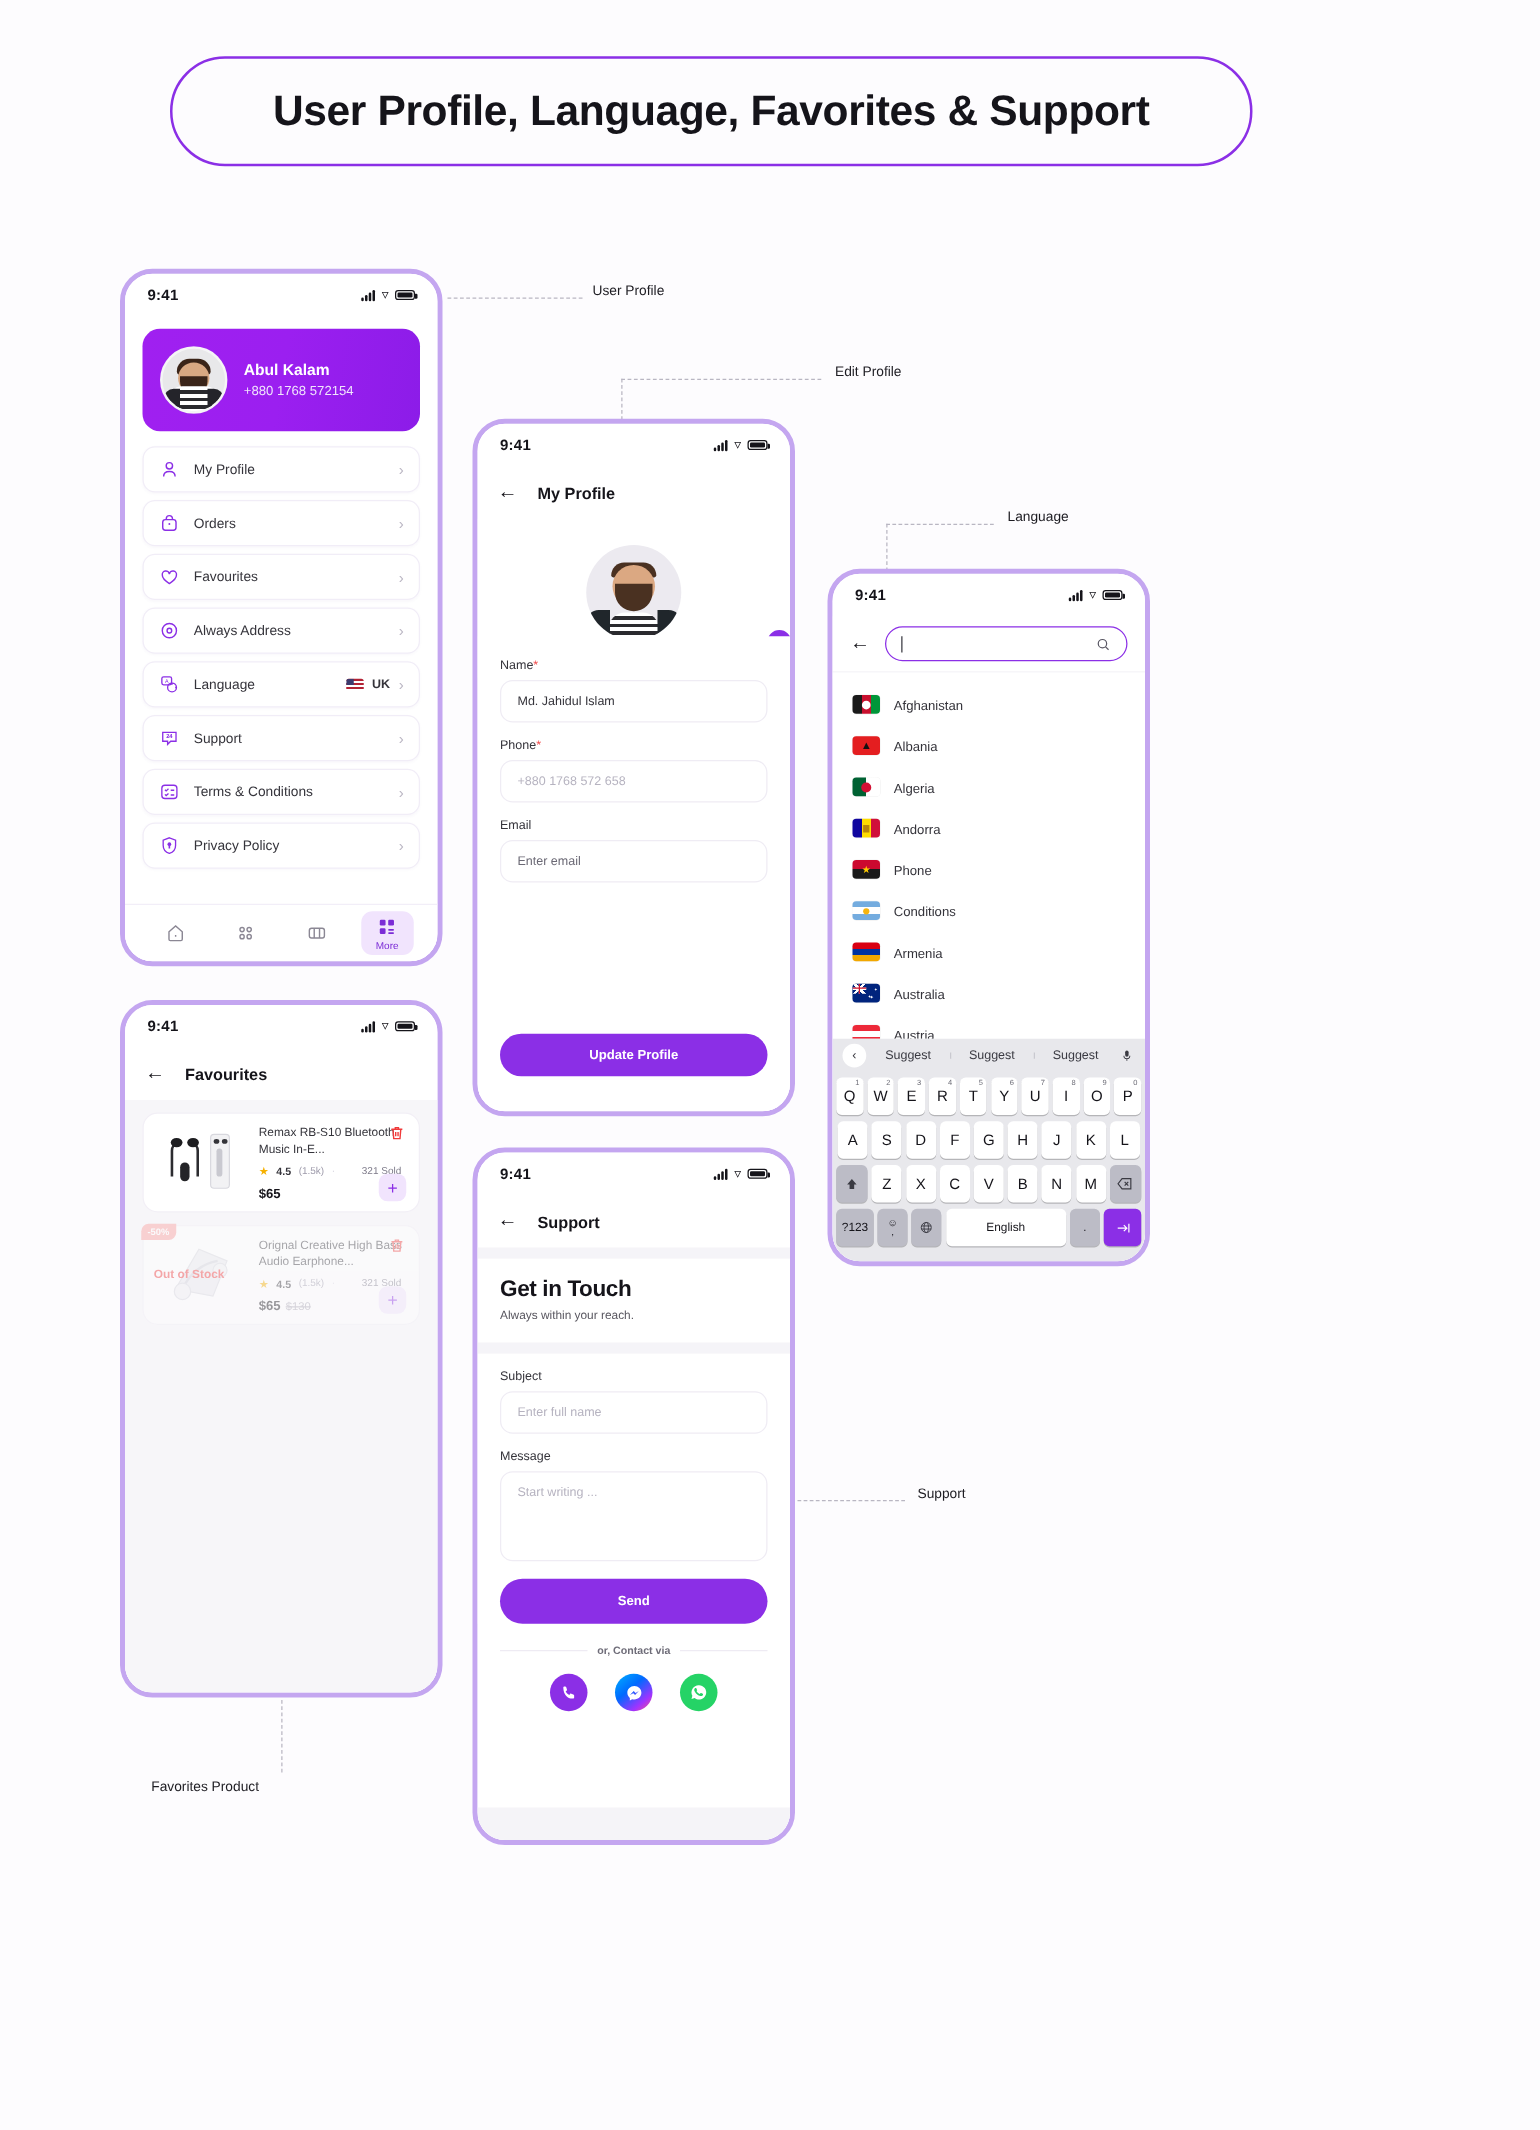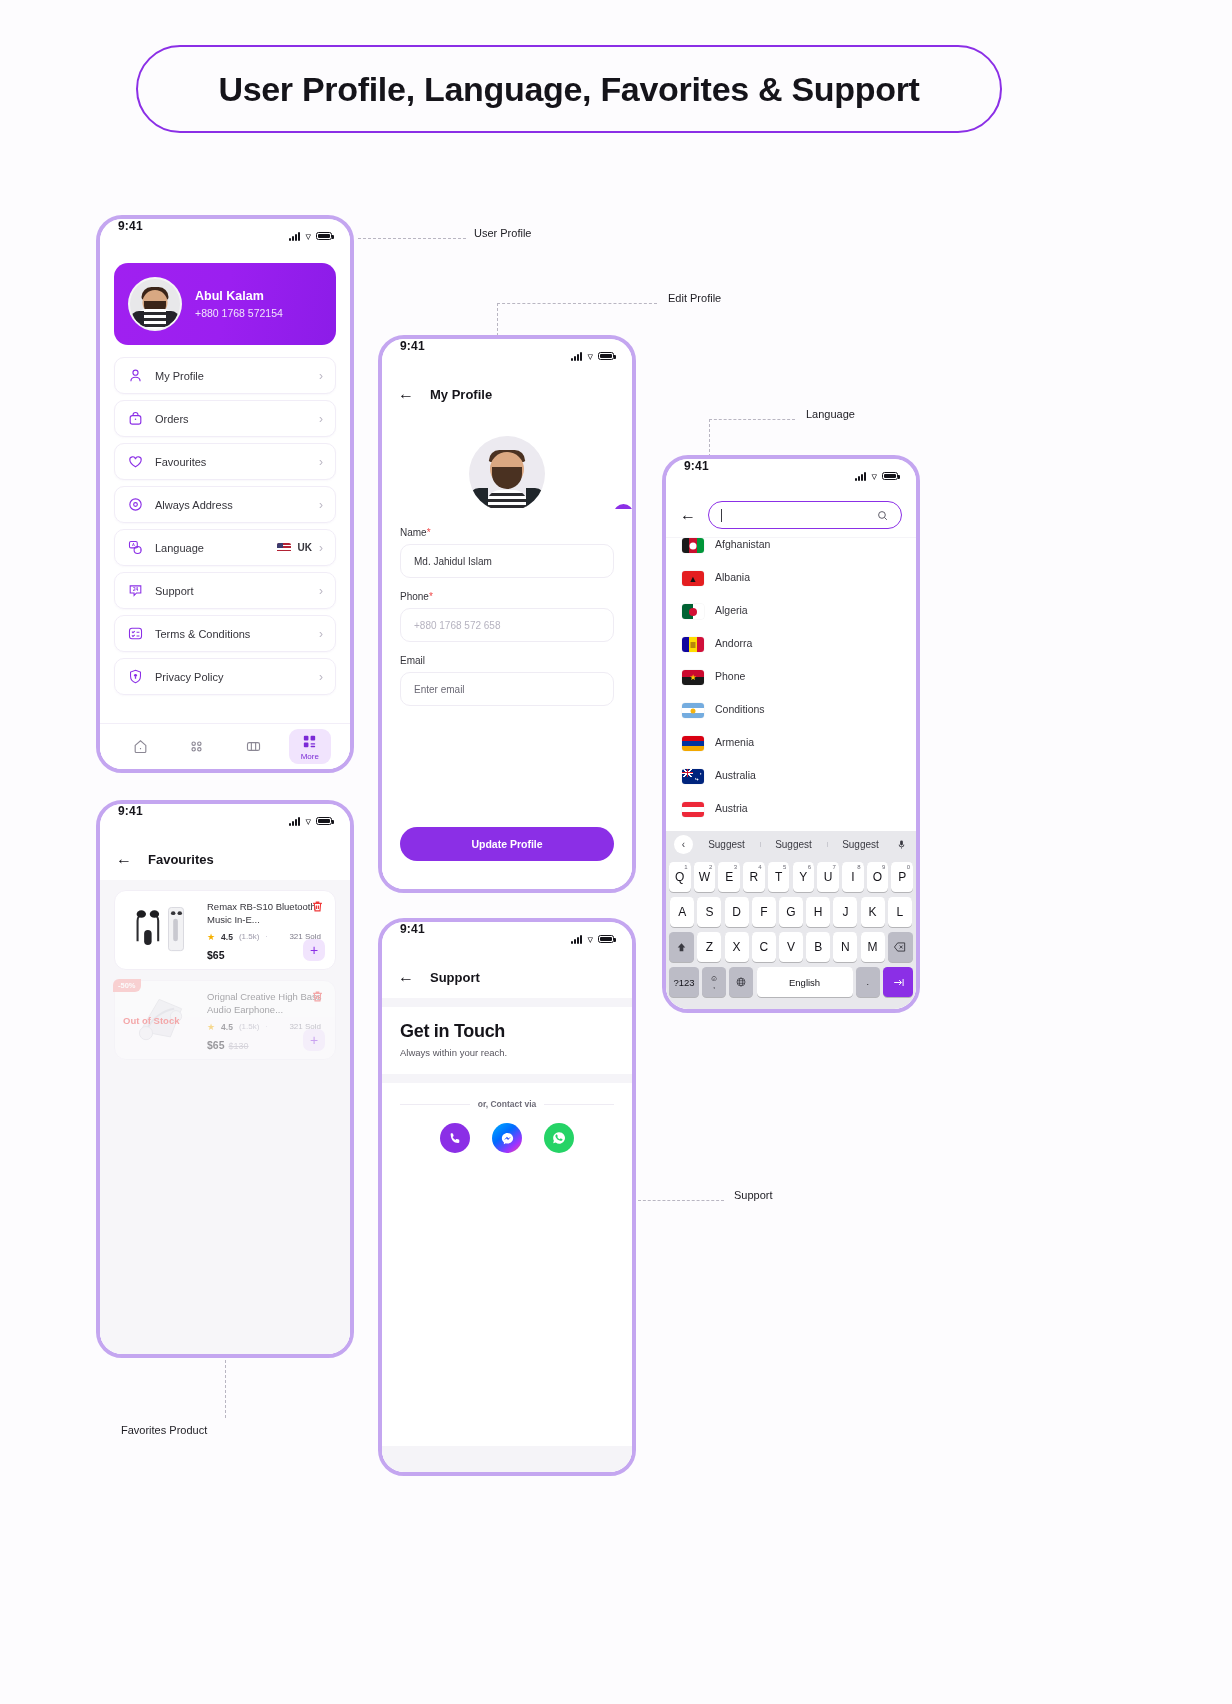--- a/index.html
+++ b/index.html
@@ -31,21 +31,21 @@
     position: absolute;
     border: 4px solid #c4a6f0;
     border-radius: 26px;
     background: #ffffff;
     overflow: hidden;
   }
   .phone-inner { width:100%; height:100%; position:relative; overflow:hidden; background:#fff; }
 
   
   .statusbar {
-    height: 34px; display: flex; 
+    height: 34px; display: flex; align-items: center;
     justify-content: space-between; padding: 0 18px;
   }
   .statusbar .time { font-size: 12px; font-weight: bold; color: #15141a; letter-spacing: 0.2px;}
   .sb-icons { display: flex; align-items: center; gap: 5px; }
   .sig { display:flex; align-items:flex-end; gap:1.2px; height:9px;}
   .sig i { width:2px; background:#15141a; border-radius:1px; display:block;}
   .sig i:nth-child(1){height:3px}.sig i:nth-child(2){height:5px}
   .sig i:nth-child(3){height:7px}.sig i:nth-child(4){height:9px}
   .wifi { font-size: 11px; color:#15141a; line-height:1;}
   .batt { width:16px;height:8px;border:1.2px solid #15141a;border-radius:2.5px;position:relative;}
@@ -164,21 +164,21 @@
   .soc.msg{background:linear-gradient(140deg,#00b2ff,#006aff 40%,#a033ff 75%,#ff5280);}
   .soc.wa{background:#25d366;}
   .home-bar{position:absolute;left:0;right:0;bottom:0;height:26px;background:#f5f4f8;}
 
   
   #screen-lang { left:662px; top:455px; width:258px; height:558px; }
   .lang-head{height:44px;display:flex;align-items:center;gap:12px;padding:0 14px;background:#fff;}
   .search-pill{flex:1;height:28px;border:1.5px solid #8b2fe6;border-radius:14px;display:flex;align-items:center;padding:0 12px;justify-content:space-between;}
   .caret{width:1px;height:13px;background:#3a3a42;display:block;}
   .lang-list{position:absolute;left:0;right:0;top:79px;bottom:178px;overflow:hidden;background:#fff;padding:0 16px;}
-  .lang-row{height:33px;display:flex;align-items:flex-start;gap:11px;}
+  .lang-row{height:33px;display:flex;align-items:flex-end;gap:11px;}
   .lang-name{font-size:10.5px;color:#35343b;}
   .flag{width:22px;height:15px;border-radius:3px;overflow:hidden;position:relative;flex:none;box-shadow:0 0 0 .5px rgba(0,0,0,.06);}
 
   
   .kb{position:absolute;left:0;right:0;bottom:0;height:178px;background:#e8e8ec;padding:0 3px 5px;}
   .kb-sugg{height:26px;display:flex;align-items:center;gap:0;padding:0 5px;}
   .sug-back{width:19px;height:19px;border-radius:50%;background:#fff;display:flex;align-items:center;justify-content:center;font-size:10px;color:#3a3a42;flex:none;}
   .sug{flex:1;text-align:center;font-size:10px;color:#3a3a42;position:relative;}
   .sug + .sug::before{content:"";position:absolute;left:0;top:3px;bottom:3px;width:1px;background:#c9c9d0;}
   .mic{width:14px;flex:none;display:flex;justify-content:center;}
@@ -568,20 +568,27 @@
     <span class="nav-title">Support</span>
   </div>
   <div class="divider-band"></div>
 
   <div class="sup-intro">
     <div class="sup-h">Get in Touch</div>
     <div class="sup-sub">Always within your reach.</div>
   </div>
   <div class="divider-band"></div>
 
+  <div class="sup-form">
+    <div class="f-label">Subject</div>
+    <div class="f-input ph">Enter full name</div>
+    <div class="f-label">Message</div>
+    <div class="f-area">Start writing ...</div>
+    <div class="btn-send">Send</div>
+  </div>
 
   <div class="or-row">
     <span class="ln"></span>
     <span class="tx">or, Contact via</span>
     <span class="ln"></span>
   </div>
 
   <div class="social-row">
     <span class="soc call">
       <svg viewBox="0 0 24 24" width="15" height="15" fill="#fff">

